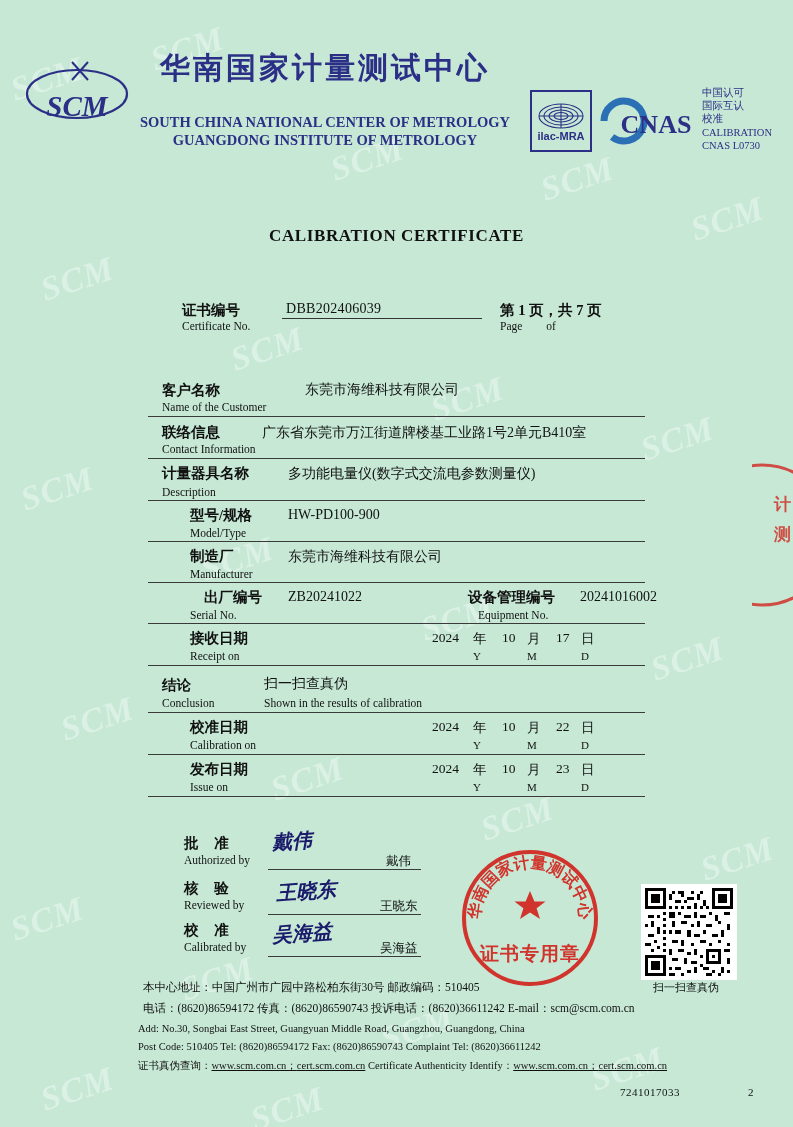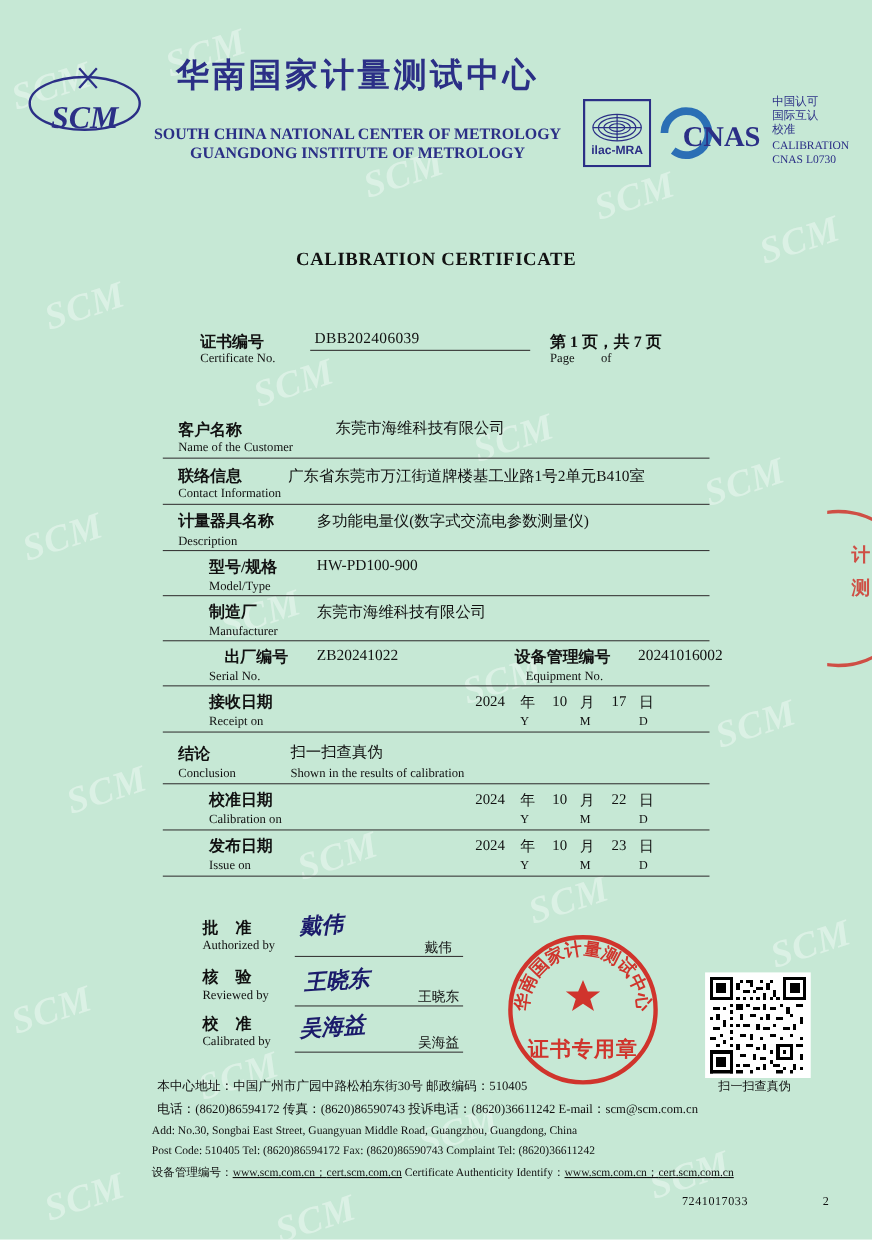--- a/index.html
+++ b/index.html
@@ -622,21 +622,21 @@
       </svg>
     </div>
     <div class="qr-caption">扫一扫查真伪</div>
 
     <div class="footer">
       <div class="f-line" style="top:5px;">本中心地址：中国广州市广园中路松柏东街30号          邮政编码：510405</div>
       <div class="f-line" style="top:26px;">电话：(8620)86594172 传真：(8620)86590743 投诉电话：(8620)36611242 E-mail：scm@scm.com.cn</div>
       <div class="f-line-en" style="top:48px;">Add: No.30, Songbai East Street, Guangyuan Middle Road, Guangzhou, Guangdong, China</div>
       <div class="f-line-en" style="top:66px;">Post Code: 510405   Tel: (8620)86594172   Fax: (8620)86590743   Complaint Tel: (8620)36611242</div>
       <div class="f-line-en" style="top:84px;">
-        <span>设备管理编号：</span><span class="ul">www.scm.com.cn；</span><span class="ul">cert.scm.com.cn</span><span>  Certificate Authenticity Identify：</span><span class="ul">www.scm.com.cn；</span><span class="ul">cert.scm.com.cn</span>
+        <span>证书真伪查询：</span><span class="ul">www.scm.com.cn；</span><span class="ul">cert.scm.com.cn</span><span>  Certificate Authenticity Identify：</span><span class="ul">www.scm.com.cn；</span><span class="ul">cert.scm.com.cn</span>
       </div>
     </div>
 
     <div class="bottom-code">7241017033</div>
     <div class="bottom-page">2</div>
 
   </div>
 </div>
 
 </body></html>

